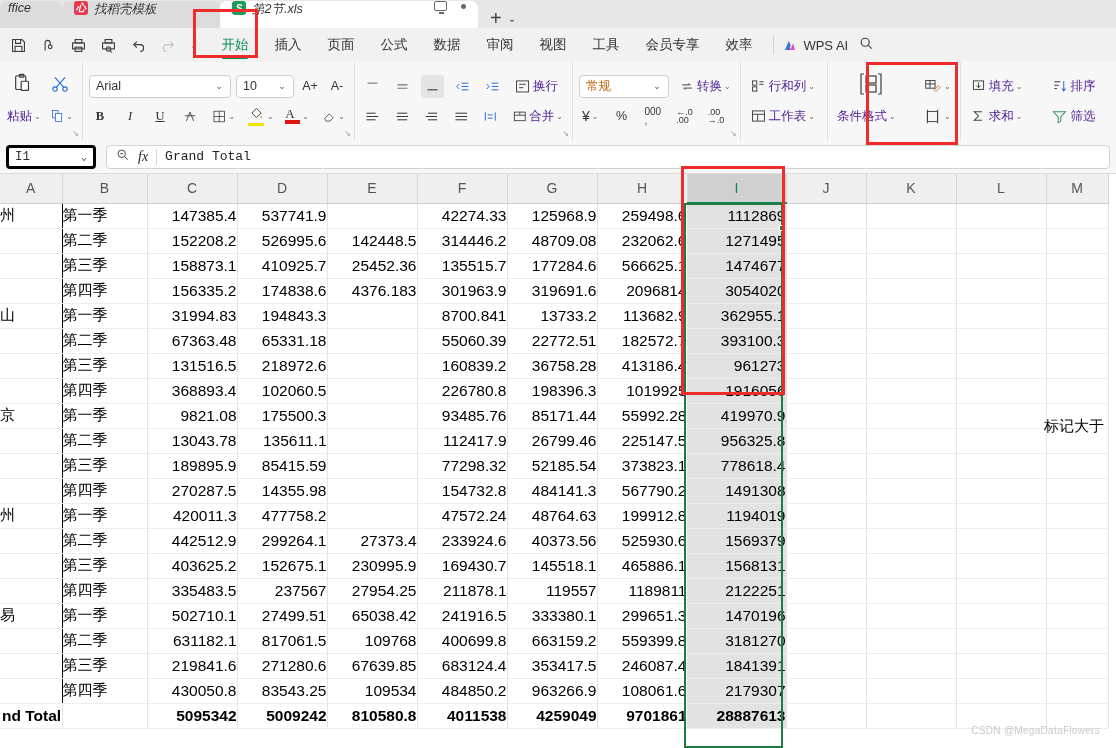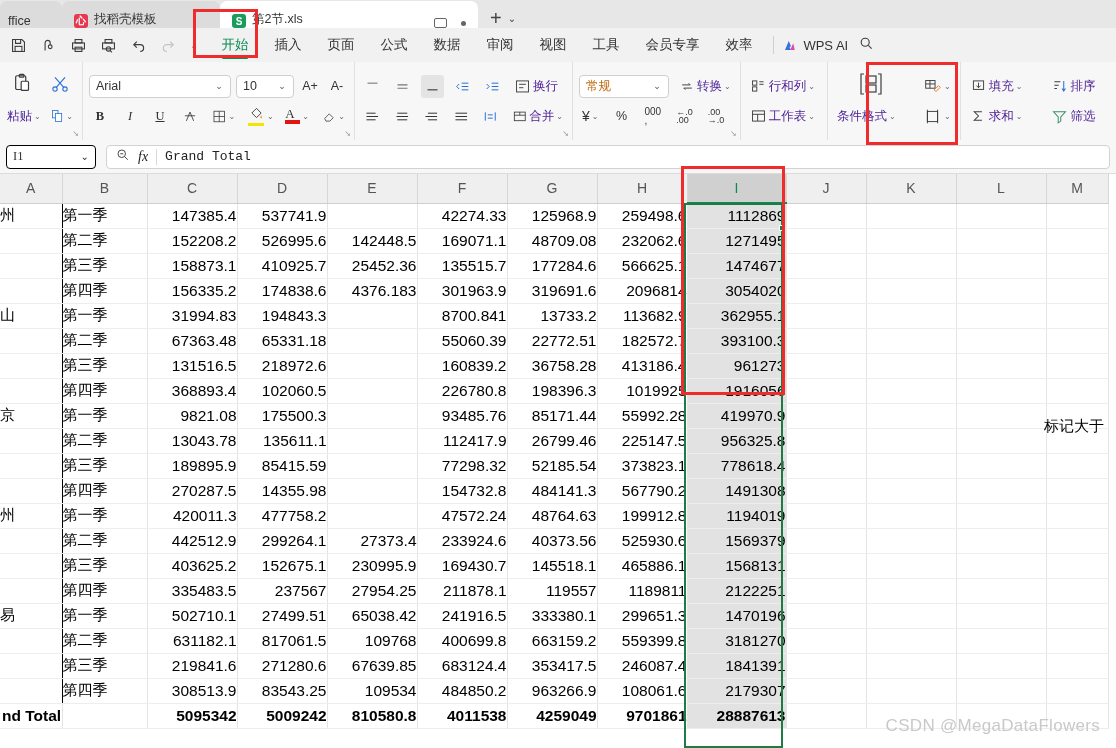--- a/index.html
+++ b/index.html
@@ -12,23 +12,24 @@
   }
   #app { position: relative; width: 1116px; height: 748px; }
 
   
   .tabbar {
     position: absolute; top: 0; left: 0; width: 1116px; height: 28px;
     background: #e7e7e7;
     display: flex; align-items: flex-end;
   }
   .tab {
-    height: 27px; display: flex; align-items: flex-end; gap: 6px;
+    height: 27px; display: flex; align-items: flex-start; gap: 6px;
     padding: 0 12px; font-size: 12.5px; color: #333;
     border-radius: 7px 7px 0 0;
+    font-style: italic;
   }
   .tab.inactive { background: #dcdcdc; }
   .tab.office { width: 62px; background: #dcdcdc; padding:0 8px; }
   .tab.active { background: #ffffff; width: 258px; position: relative; }
   .tab-ico { width: 14px; height: 14px; border-radius: 3px; flex: 0 0 auto;
              display:flex;align-items:center;justify-content:center;
              font-size: 10px; color:#fff; font-weight:bold; }
   .ico-red { background: #e8384f; }
   .ico-green { background: #1c9c5a; }
   .tab-title { white-space: nowrap; overflow: hidden; }
@@ -85,23 +86,23 @@
   .caret { font-size: 8px; color:#666; }
   .lbl { font-size:12.5px; color:#4c1d95; }
 
   
   .fbar {
     position:absolute; top:140px; left:0; width:1116px; height:34px;
     background:#f7f7f7; display:flex; align-items:center; padding: 0 6px;
     border-bottom: 1px solid #dcdcdc;
   }
   .namebox {
-    width: 90px; height:24px; background:#fff; border:1px solid #000000; border-radius:4px;
+    width: 90px; height:24px; background:#fff; border:3px solid #000000; border-radius:4px;
     display:flex; align-items:center; justify-content:space-between; padding: 0 6px;
-    font-size:12.5px; color:#333; font-family:Liberation Serif, serif;
+    font-size:12.5px; color:#333; font-family:Liberation Mono, monospace;
   }
   .fbinput {
     flex:1; height:24px; margin-left:10px; background:#fff; border:1px solid #d2d2d2; border-radius:4px;
     display:flex; align-items:center; gap:8px; padding: 0 8px;
   }
   .fx { font-style: italic; font-family:"Liberation Serif", serif; font-size:14px; color:#222;}
   .fbsep { width:1px; height:16px; background:#d8d8d8; }
   .fbtext { font-family:"Liberation Mono","DejaVu Sans Mono", monospace; font-size:13px; color:#222; }
 
   
@@ -131,21 +132,21 @@
     position:absolute; border:2px solid #1f7a44; pointer-events:none;
   }
   .selhandle{
     position:absolute; width:6px; height:6px; background:#1f7a44; border:1px solid #fff;
   }
 
   
   .redbox { position:absolute; border:3px solid #ef2b2b; pointer-events:none; }
 
   .watermark {
-    position:absolute; right:16px; bottom:12px; font-size:17px; color:#c9c9c9;
+    position:absolute; right:16px; bottom:12px; font-size:10px; color:#c9c9c9;
     letter-spacing:0.3px; pointer-events:none;
   }
   .marktext{
     position:absolute; font-family:"Liberation Serif","DejaVu Serif", serif;
     font-size:15px; color:#000; white-space:nowrap;
   }
 </style>
 </head>
 <body>
 
@@ -627,21 +628,21 @@
             <td class="cell"></td>
             <td class="cell"></td>
             <td class="cell"></td>
           </tr>
           <tr>
             <td class="cell txtc leftborder-b"></td>
             <td class="cell txtc">第二季</td>
             <td class="cell num">152208.2</td>
             <td class="cell num">526995.6</td>
             <td class="cell num">142448.5</td>
-            <td class="cell num">169071.1</td>
+            <td class="cell num">314446.2</td>
             <td class="cell num">48709.08</td>
             <td class="cell num">232062.6</td>
             <td class="cell num gt-col">1271495</td>
             <td class="cell"></td>
             <td class="cell"></td>
             <td class="cell"></td>
             <td class="cell"></td>
           </tr>
           <tr>
             <td class="cell txtc leftborder-b"></td>
@@ -894,21 +895,21 @@
             <td class="cell num">246087.4</td>
             <td class="cell num gt-col">1841391</td>
             <td class="cell"></td>
             <td class="cell"></td>
             <td class="cell"></td>
             <td class="cell"></td>
           </tr>
           <tr>
             <td class="cell txtc leftborder-b"></td>
             <td class="cell txtc">第四季</td>
-            <td class="cell num">308513.9</td>
+            <td class="cell num">430050.8</td>
             <td class="cell num">83543.25</td>
             <td class="cell num">109534</td>
             <td class="cell num">484850.2</td>
             <td class="cell num">963266.9</td>
             <td class="cell num">108061.6</td>
             <td class="cell num gt-col">2179307</td>
             <td class="cell"></td>
             <td class="cell"></td>
             <td class="cell"></td>
             <td class="cell"></td>

